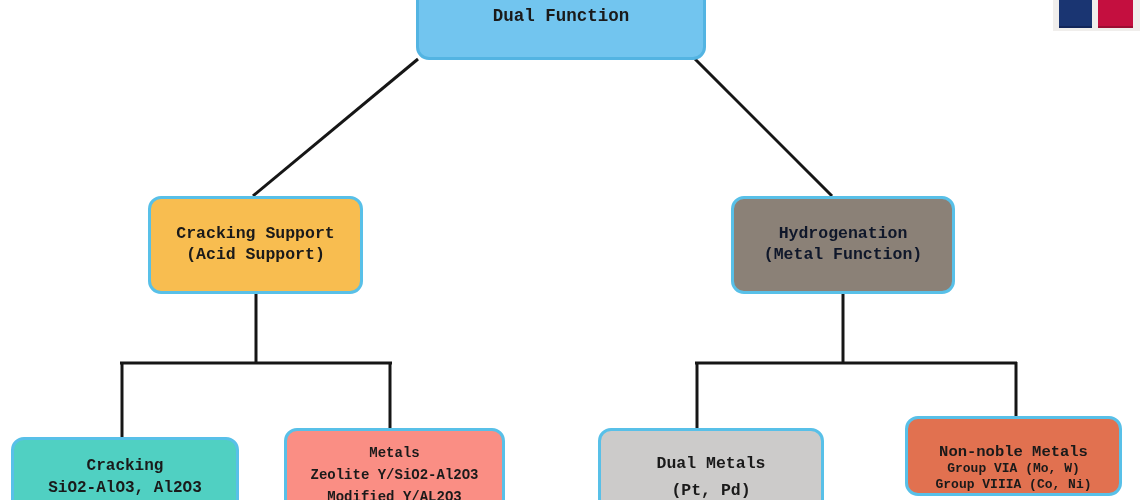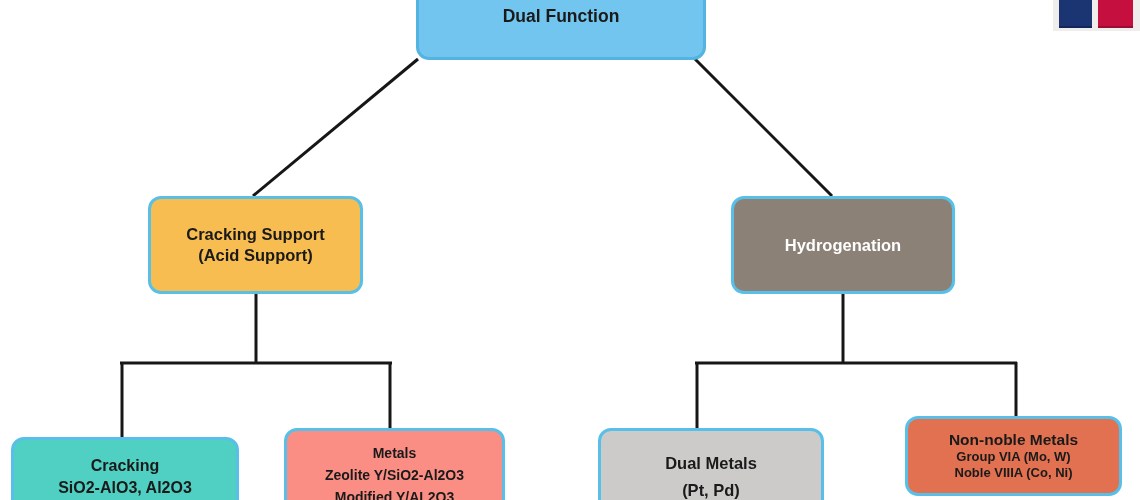--- a/index.html
+++ b/index.html
@@ -7,35 +7,35 @@
     position:relative;width:1140px;height:500px;overflow:hidden;
     background:#ffffff;
     font-family:"Liberation Sans","DejaVu Sans",sans-serif;
   }
   .node{
     position:absolute;box-sizing:border-box;
     border:3px solid #58c0e8;border-radius:13px;
     text-align:center;color:#1a1a1a;font-weight:bold;
     line-height:1.25;
   }
-  .node .ln{display:block;}
+  .node .ln{display:block;font-family:Liberation Mono, monospace;}
   #node-dual{left:416px;top:-20px;width:290px;height:80px;background:#72c5ef;
     font-size:17.5px;padding-top:23px;border-color:#53b4e2;}
   #node-cracking{left:148px;top:196px;width:215px;height:98px;background:#f8bd50;
     font-size:16.5px;display:flex;flex-direction:column;justify-content:center;}
   #node-hydrogenation{left:731px;top:196px;width:224px;height:98px;background:#8b8177;
-    color:#ffffff;font-size:16.5px;display:flex;flex-direction:column;justify-content:center;}
+    color:#0f172a;font-size:16.5px;display:flex;flex-direction:column;justify-content:center;}
   #node-amorphous{left:11px;top:437px;width:228px;height:75px;background:#50d0c2;
     font-size:16px;padding-top:15px;line-height:22px;}
   #node-zeolite{left:284px;top:428px;width:221px;height:84px;background:#fa8e84;
     font-size:14px;padding-top:11px;line-height:22px;}
   #node-noble{left:598px;top:428px;width:226px;height:84px;background:#cccbca;
     font-size:16.5px;padding-top:19px;line-height:27px;}
   #node-nonnoble{left:905px;top:416px;width:217px;height:80px;background:#e17150;
-    font-size:15.5px;padding-top:12px;line-height:18px;}
+    font-size:15.5px;padding-top:24px;line-height:18px;}
   #node-nonnoble .small{font-size:13px;line-height:16px;}
   #connectors{position:absolute;left:0;top:0;width:1140px;height:500px;}
   #connectors line{stroke:#161616;stroke-width:3;}
   
   #logo{position:absolute;left:1053px;top:0;width:87px;height:31px;background:#f0eeec;}
   #logo .sq{position:absolute;top:0;height:26px;}
   #logo .sq.blue{left:6px;width:33px;background:#1a3572;border-bottom:2px solid #12265a;}
   #logo .sq.red{left:45px;width:35px;background:#c40f3f;border-bottom:2px solid #9c0c32;}
 </style>
 </head>
@@ -60,20 +60,21 @@
     <span class="ln">Dual Function</span>
   </div>
 
   <div class="node" id="node-cracking">
     <span class="ln">Cracking Support</span>
     <span class="ln">(Acid Support)</span>
   </div>
 
   <div class="node" id="node-hydrogenation">
     <span class="ln">Hydrogenation</span>
+    <span class="ln">(Metal Function)</span>
   </div>
 
   <div class="node" id="node-amorphous">
     <span class="ln">Cracking</span>
     <span class="ln">SiO2-AlO3, Al2O3</span>
   </div>
 
   <div class="node" id="node-zeolite">
     <span class="ln">Metals</span>
     <span class="ln">Zeolite Y/SiO2-Al2O3</span>
@@ -81,21 +82,21 @@
   </div>
 
   <div class="node" id="node-noble">
     <span class="ln">Dual Metals</span>
     <span class="ln">(Pt, Pd)</span>
   </div>
 
   <div class="node" id="node-nonnoble">
     <span class="ln">Non-noble Metals</span>
     <span class="ln small">Group VIA (Mo, W)</span>
-    <span class="ln small">Noble VIIIA (Co, Ni)</span>
+    <span class="ln small">Group VIIIA (Co, Ni)</span>
   </div>
 
   <div id="logo">
     <div class="sq blue"></div>
     <div class="sq red"></div>
   </div>
 
 </div>
 
 </body></html>

